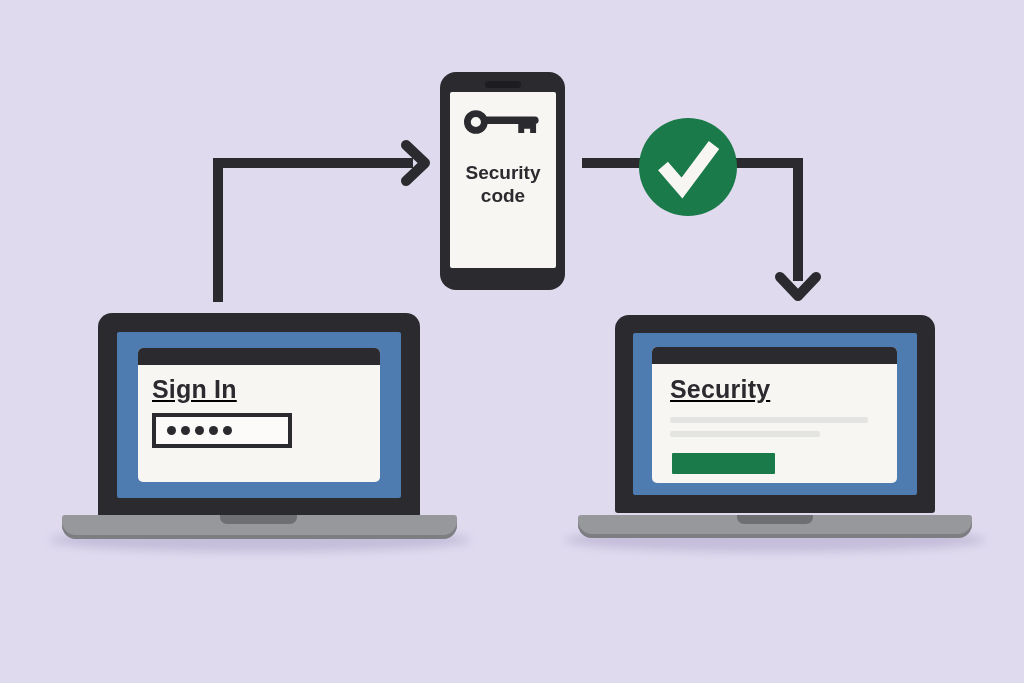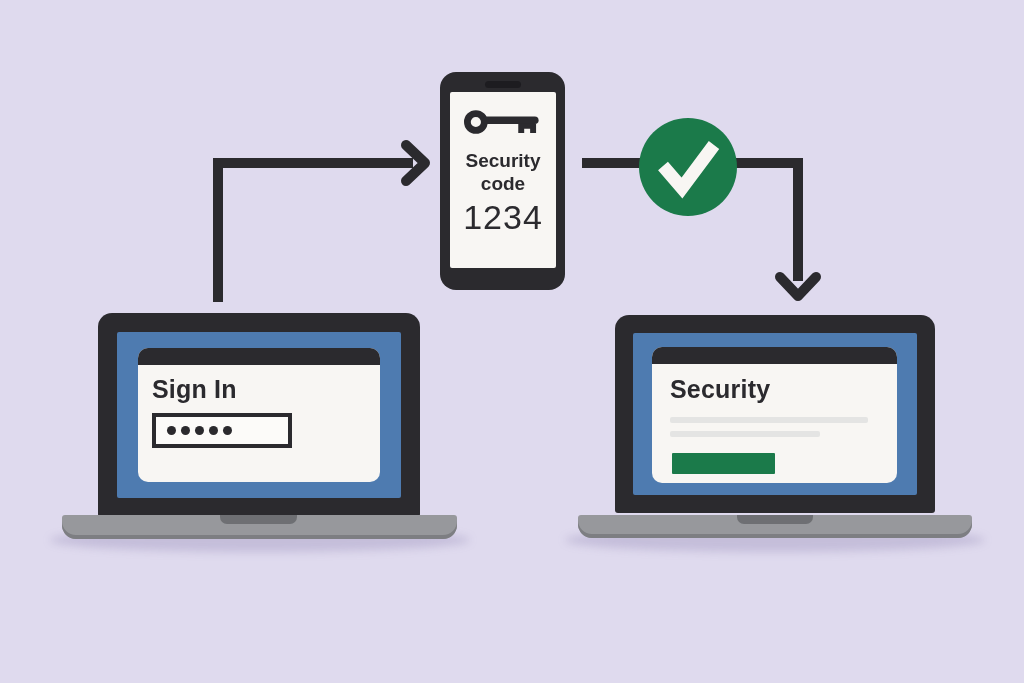--- a/index.html
+++ b/index.html
@@ -13,21 +13,21 @@
   .scene{position:relative;width:1024px;height:683px;background:var(--background);overflow:hidden;}
   .abs{position:absolute;}
 
   
   .laptop-shadow{height:24px;width:420px;top:528px;border-radius:50%;
     background:var(--shadow);filter:blur(4px);z-index:0;}
 
   
   .laptop-frame{background:var(--ink);border-radius:14px 14px 3px 3px;z-index:1;}
   .laptop-screen{background:var(--screen-blue);border-radius:2px;z-index:1;}
-  .browser-card{background:var(--card-white);border-radius:10px;overflow:hidden;z-index:1;}
+  .browser-card{background:var(--card-white);border-radius:5px;overflow:hidden;z-index:1;text-decoration:underline;}
   .card-header{width:100%;height:17px;background:var(--ink);}
   .card-title{font-size:25px;font-weight:700;color:var(--ink);letter-spacing:.2px;}
   .laptop-base{background:var(--base-gray);border-radius:3px 3px 14px 14px;
     box-shadow:inset 0 -4px 0 var(--base-gray-dark);z-index:1;}
   .base-notch{background:var(--notch-gray);border-radius:0 0 7px 7px;z-index:2;}
 
   
   .password-box{margin:9px 0 0 14px;width:140px;height:35px;border:4px solid var(--ink);
     background:var(--input-white);display:flex;align-items:center;padding-left:11px;gap:5px;}
   .dot{width:9px;height:9px;border-radius:50%;background:var(--ink);display:inline-block;}
@@ -43,21 +43,21 @@
   .connector-layer{left:0;top:0;width:1024px;height:683px;z-index:2;pointer-events:none;}
 
   
   .phone{left:440px;top:72px;width:125px;height:218px;background:var(--ink);
     border-radius:16px;z-index:3;}
   .phone-speaker{position:absolute;left:50%;transform:translateX(-50%);top:9px;width:36px;height:7px;
     border-radius:4px;background:#1d1c20;}
   .phone-screen{position:absolute;left:10px;top:20px;width:106px;height:176px;background:var(--card-white);
     border-radius:2px;text-align:center;}
   .key-svg{width:78px;height:34px;margin-top:13px;}
-  .phone-label{width:92px;margin:6px auto 0;font-size:19px;line-height:1.22;font-weight:600;color:var(--ink);}
+  .phone-label{width:92px;margin:18px auto 0;font-size:19px;line-height:1.22;font-weight:600;color:var(--ink);}
   .phone-code{margin-top:3px;font-size:34px;font-weight:500;letter-spacing:1px;color:var(--ink);}
 </style>
 </head>
 <body>
 
 <div class="scene">
 
   <div class="abs laptop-shadow" style="left:50px;"></div>
   <div class="abs laptop-shadow" style="left:565px;"></div>
 
@@ -108,17 +108,16 @@
 
   <div class="abs phone">
     <div class="phone-speaker"></div>
     <div class="phone-screen">
       <svg class="key-svg" viewBox="0 0 92 40">
         <circle cx="14" cy="20" r="10" fill="none" stroke="#2b2a2e" stroke-width="8"></circle>
         <rect x="22" y="13.5" width="66" height="9" rx="4.5" fill="#2b2a2e"></rect>
         <path d="M64,22 h21 v11 h-7 v-5 h-7 v5 h-7 z" fill="#2b2a2e"></path>
       </svg>
       <div class="phone-label">Security code</div>
-      <div class="phone-code">1234</div>
     </div>
   </div>
 
 </div>
 
 </body></html>

